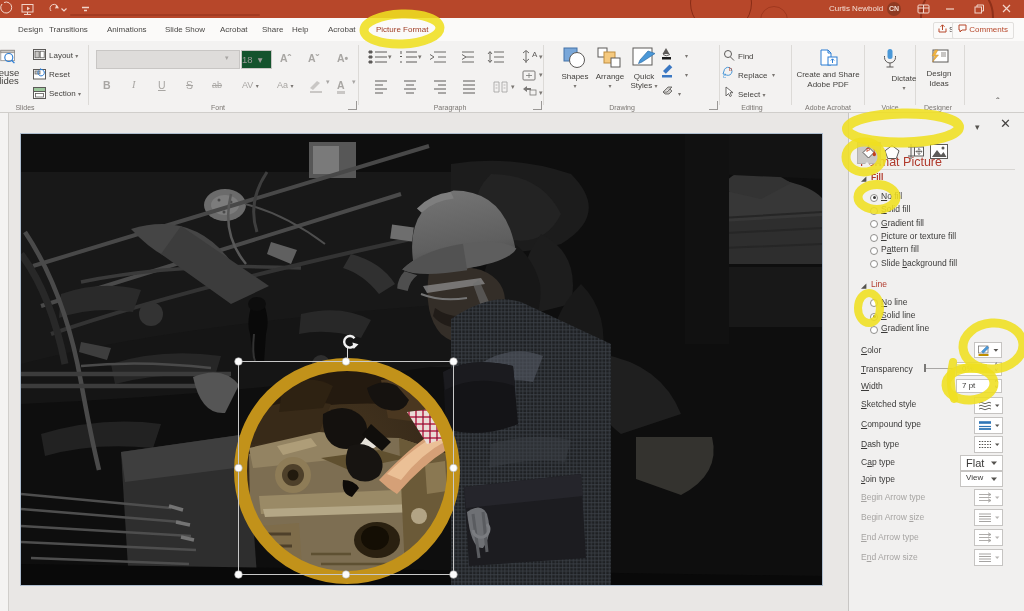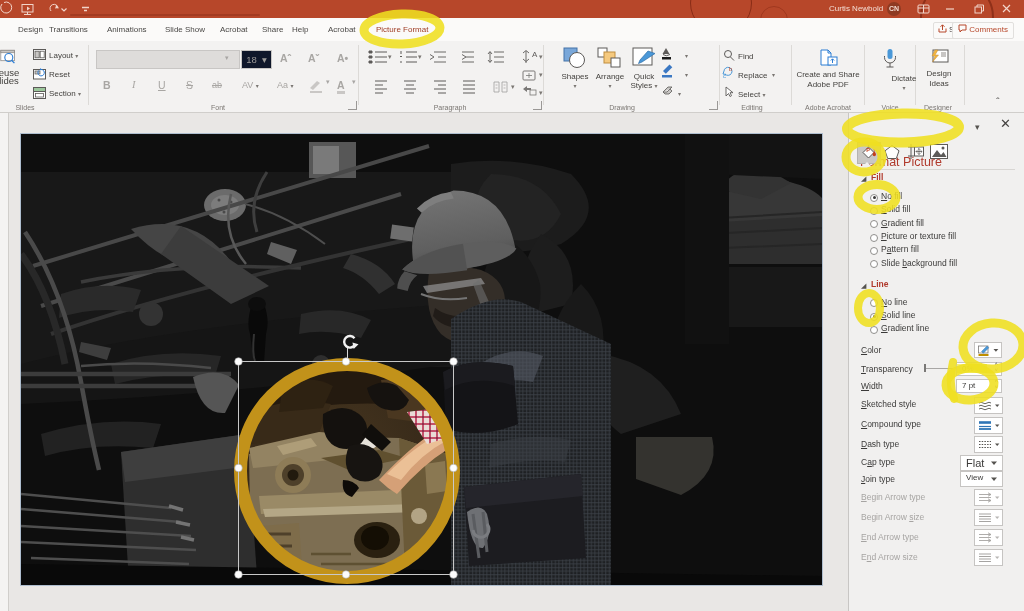--- a/index.html
+++ b/index.html
@@ -136,21 +136,21 @@
   <div class="abs btn-label" style="left:49px;top:29px">Reset</div>
   <svg class="abs" style="left:33px;top:46px" width="13" height="12" viewBox="0 0 13 12">
     <rect x=".5" y=".5" width="12" height="11" fill="#fff" stroke="#5c5a58"></rect>
     <rect x=".5" y=".5" width="12" height="4" fill="#9cc79c" stroke="#5c5a58"></rect>
     <rect x="2.5" y="6.5" width="8" height="3.5" fill="#fff" stroke="#5c5a58" stroke-width=".8"></rect>
   </svg>
   <div class="abs btn-label" style="left:49px;top:48px">Section <span class="chev">▾</span></div>
   
   <div class="abs" style="left:96px;top:9px;width:142px;height:17px;background:#DEDCDA;border:1px solid #C8C6C4"></div>
   <div class="abs dis" style="left:225px;top:13px;font-size:7px">▾</div>
-  <div class="abs" style="left:241px;top:9px;width:29px;height:17px;background:#0f172a;border:1px solid #C8C6C4;font-size:9.5px;color:#9d9b99;line-height:17px;text-align:center">18&nbsp;&nbsp;▾</div>
+  <div class="abs" style="left:241px;top:9px;width:29px;height:17px;background:#14532d;border:1px solid #C8C6C4;font-size:9.5px;color:#9d9b99;line-height:17px;text-align:left">18&nbsp;&nbsp;▾</div>
   <div class="abs dis" style="left:280px;top:11px;font-size:10.5px;font-weight:bold">Aˆ</div>
   <div class="abs dis" style="left:308px;top:11px;font-size:10.5px;font-weight:bold">Aˇ</div>
   <div class="abs dis" style="left:337px;top:11px;font-size:10.5px;font-weight:bold">A•</div>
   <div class="abs dis" style="left:103px;top:38px;font-size:10.5px;font-weight:bold">B</div>
   <div class="abs dis" style="left:132px;top:38px;font-size:10.5px;font-style:italic;font-family:'Liberation Serif',serif">I</div>
   <div class="abs dis" style="left:158px;top:38px;font-size:10.5px;text-decoration:underline">U</div>
   <div class="abs dis" style="left:186px;top:38px;font-size:10.5px;text-decoration:line-through">S</div>
   <div class="abs dis" style="left:212px;top:39px;font-size:9px;text-decoration:line-through">ab</div>
   <div class="abs dis" style="left:242px;top:39px;font-size:9px">AV <span class="chev">▾</span></div>
   <div class="abs dis" style="left:277px;top:39px;font-size:9px">Aa <span class="chev">▾</span></div>
@@ -492,21 +492,21 @@
   <div class="radio" style="left:21px;top:133.8px"><span></span></div>
   <div class="radio" style="left:21px;top:147.1px"><span></span></div>
   <div class="pr" style="left:32px;top:77px"><u>N</u>o fill</div>
   <div class="pr" style="left:32px;top:90.3px"><u>S</u>olid fill</div>
   <div class="pr" style="left:32px;top:103.6px"><u>G</u>radient fill</div>
   <div class="pr" style="left:32px;top:117px"><u>P</u>icture or texture fill</div>
   <div class="pr" style="left:32px;top:130.3px">P<u>a</u>ttern fill</div>
   <div class="pr" style="left:32px;top:143.6px">Slide <u>b</u>ackground fill</div>
 
   <div class="pr" style="left:12px;top:167px;font-size:7px;color:#55534f">◢</div>
-  <div class="pr red" style="left:22px;top:165px;font-weight:bold;">Line</div>
+  <div class="pr red" style="left:22px;top:165px;font-weight:normal;">Line</div>
   <div class="radio" style="left:21px;top:186.0px"><span></span></div>
   <div class="radio sel" style="left:21px;top:199.5px">
       <span></span>
     </div>
   <div class="radio" style="left:21px;top:212.8px"><span></span></div>
   <div class="pr" style="left:32px;top:182.5px"><u>N</u>o line</div>
   <div class="pr" style="left:32px;top:196px"><u>S</u>olid line</div>
   <div class="pr" style="left:32px;top:209.3px"><u>G</u>radient line</div>
 
   <div class="pr" style="left:12px;top:231px"><u>C</u>olor</div>

